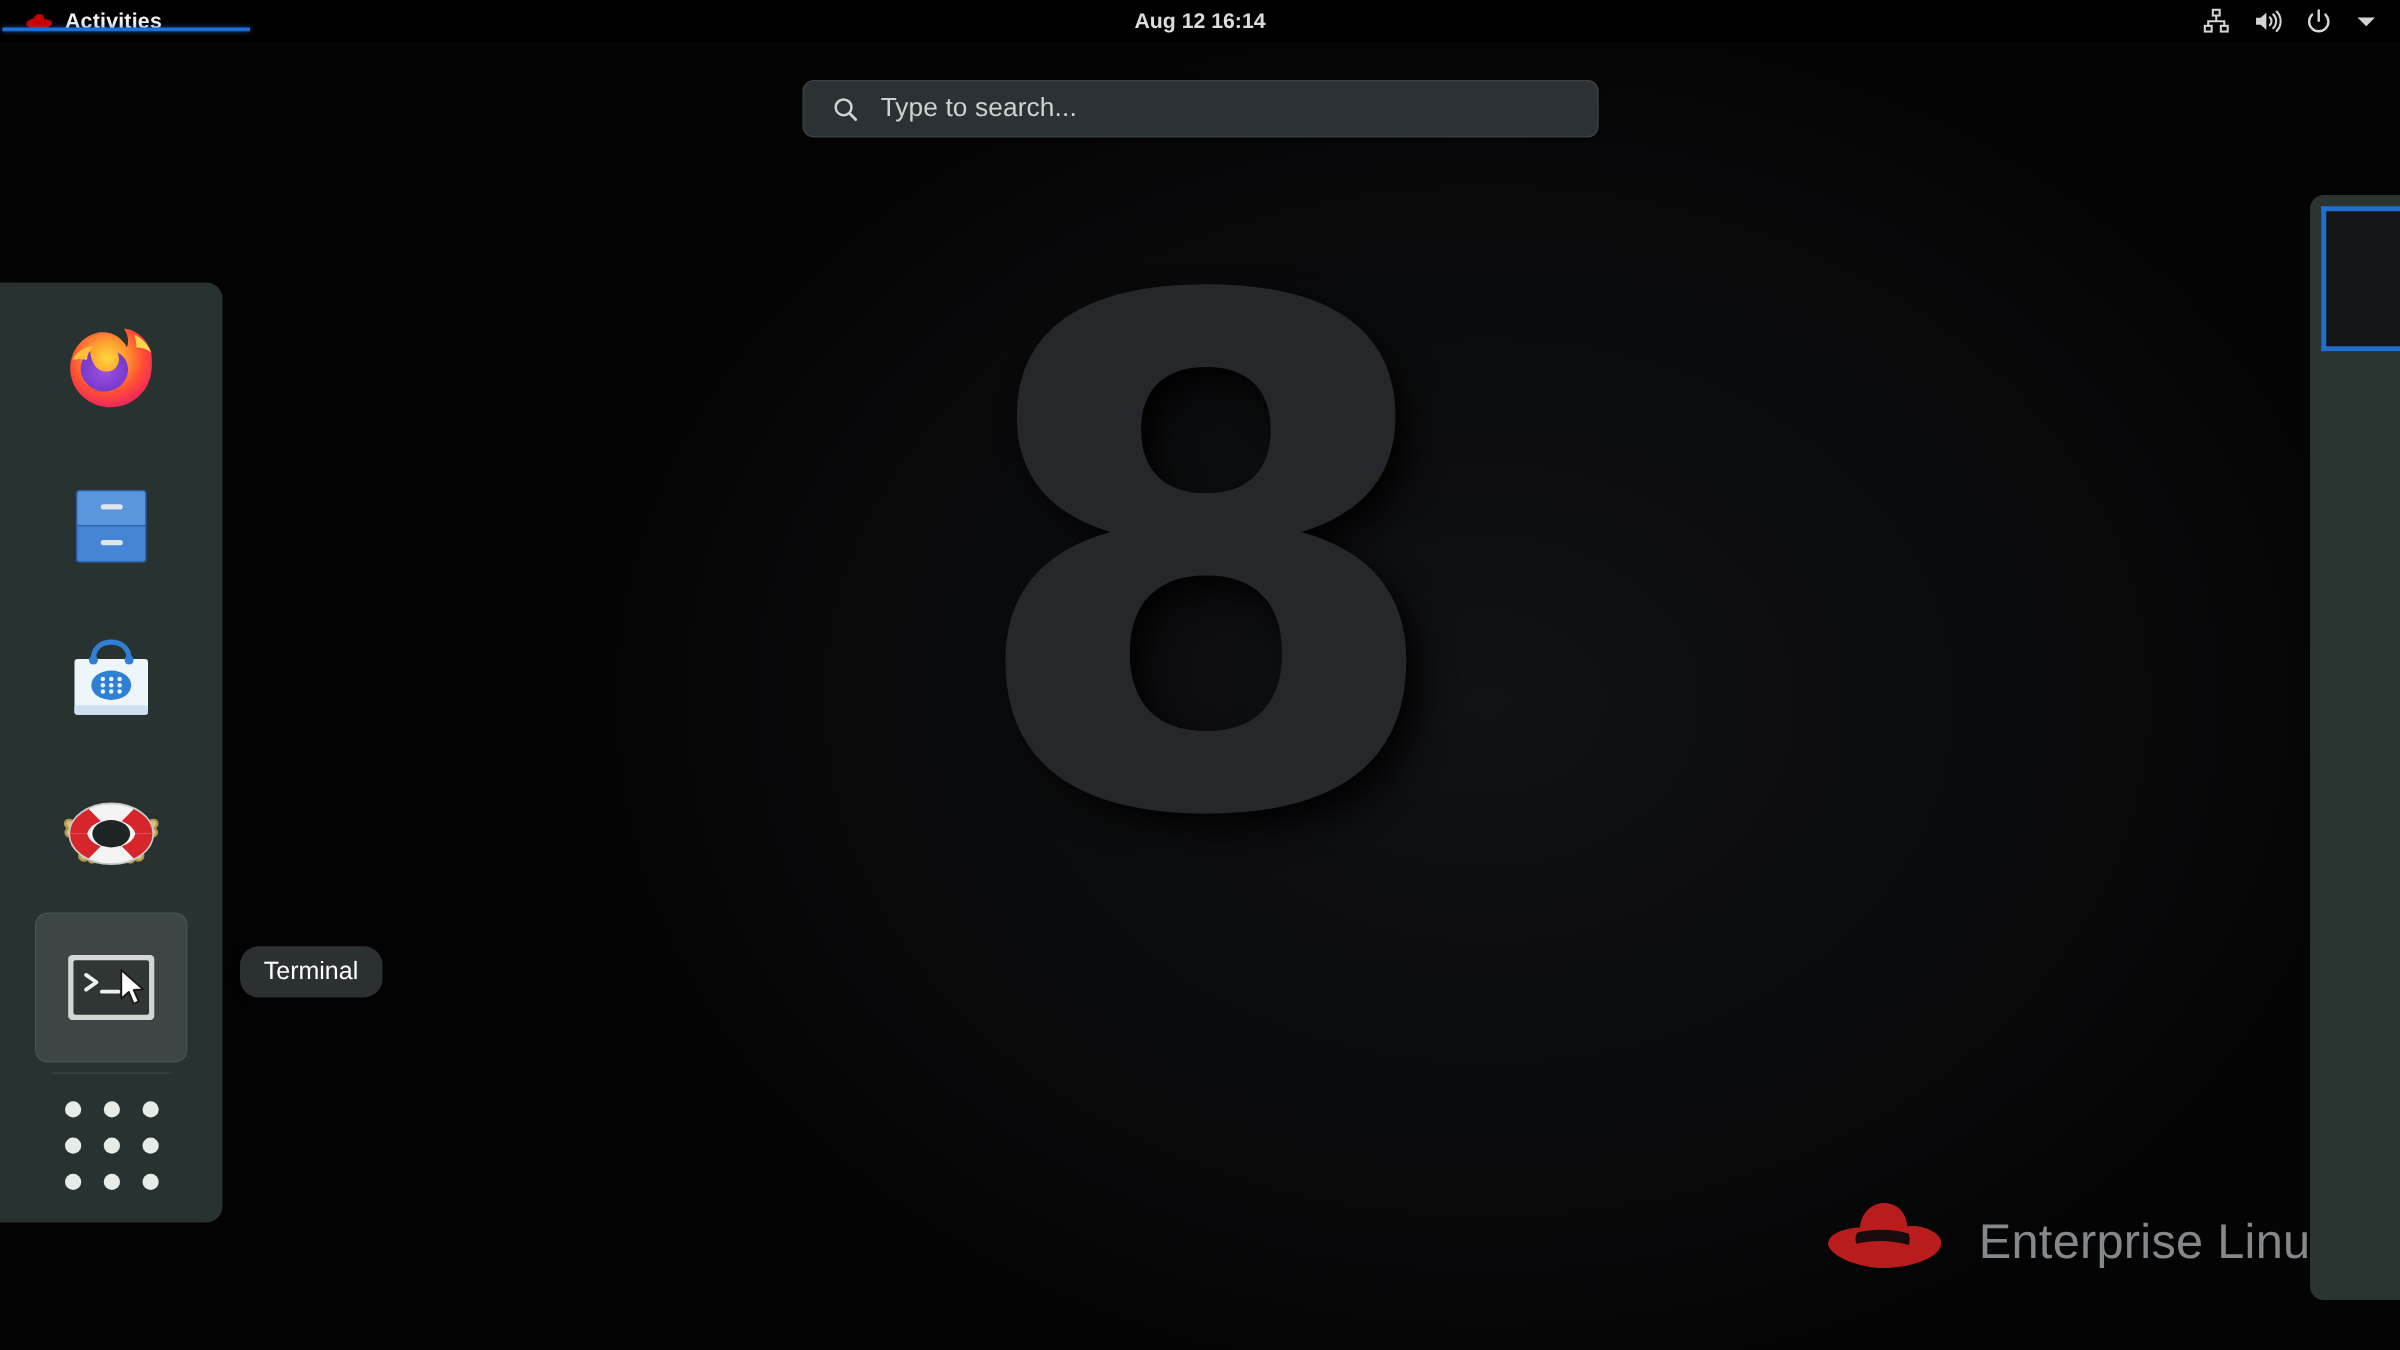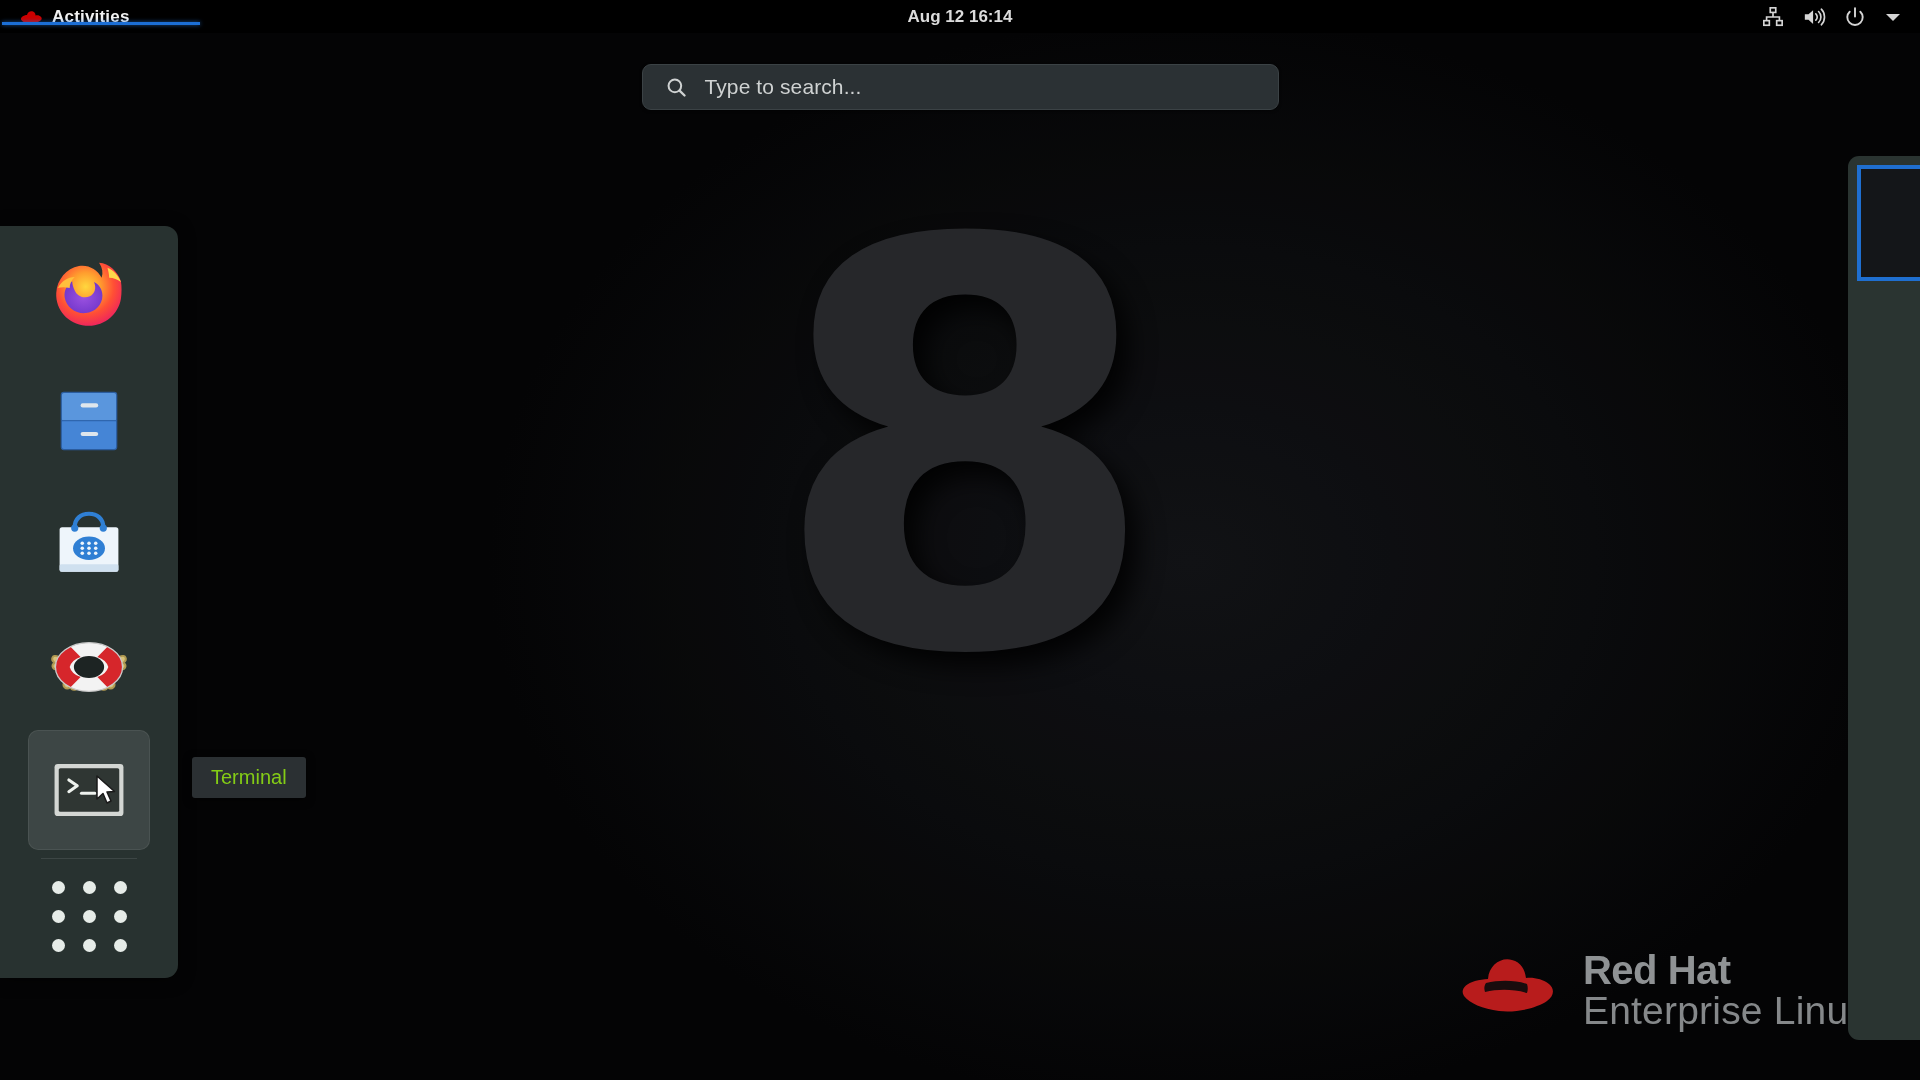--- a/index.html
+++ b/index.html
@@ -131,24 +131,24 @@
   #apps-grid span {
     width:13px; height:13px; border-radius:50%;
     background:#e6ece8;
     display:block;
   }
 
   
   #tooltip {
     position:absolute; left:192px; top:757px;
     background:#2b3033;
-    color:#84cc16;
+    color:#ffffff;
     font-size:20px;
     padding:9px 19px;
-    border-radius:3px;
+    border-radius:15px;
     z-index:60;
     box-shadow:0 2px 8px rgba(0,0,0,0.6);
     white-space:nowrap;
   }
 
   
   #cursor {
     position:absolute; left:95px; top:775px;
     width:22px; height:32px; z-index:80;
     pointer-events:none;
@@ -194,21 +194,20 @@
   <div id="overview-dim"></div>
 
   <div id="wallpaper-eight">8</div>
 
   <div id="branding">
     <svg width="108" height="76" viewBox="0 0 108 76">
       <path d="M33 26 C34 12, 46 4, 57 7 C66 9, 70 17, 71 25 C78 24, 88 26, 94 31 C100 36, 99 43, 92 48 C82 55, 62 60, 44 58 C28 56, 14 50, 9 43 C5 37, 10 31, 20 28 C24 27, 29 26, 33 26 Z" fill="#b81c1c"></path>
       <path d="M31 30 C44 27, 60 27, 72 31 C73 34, 73 37, 72 40 C58 36, 43 36, 30 39 C29 36, 29 33, 31 30 Z" fill="#0b0b0c" opacity="0.92"></path>
     </svg>
     <div id="brand-text">
-      <span id="brand-line1">Red Hat</span>
       <span id="brand-line2">Enterprise Linux</span>
     </div>
   </div>
 
   <div id="workspace-switcher">
     <div class="workspace-thumb selected"></div>
   </div>
 
   <div id="search-row">
     <div id="search-entry">

